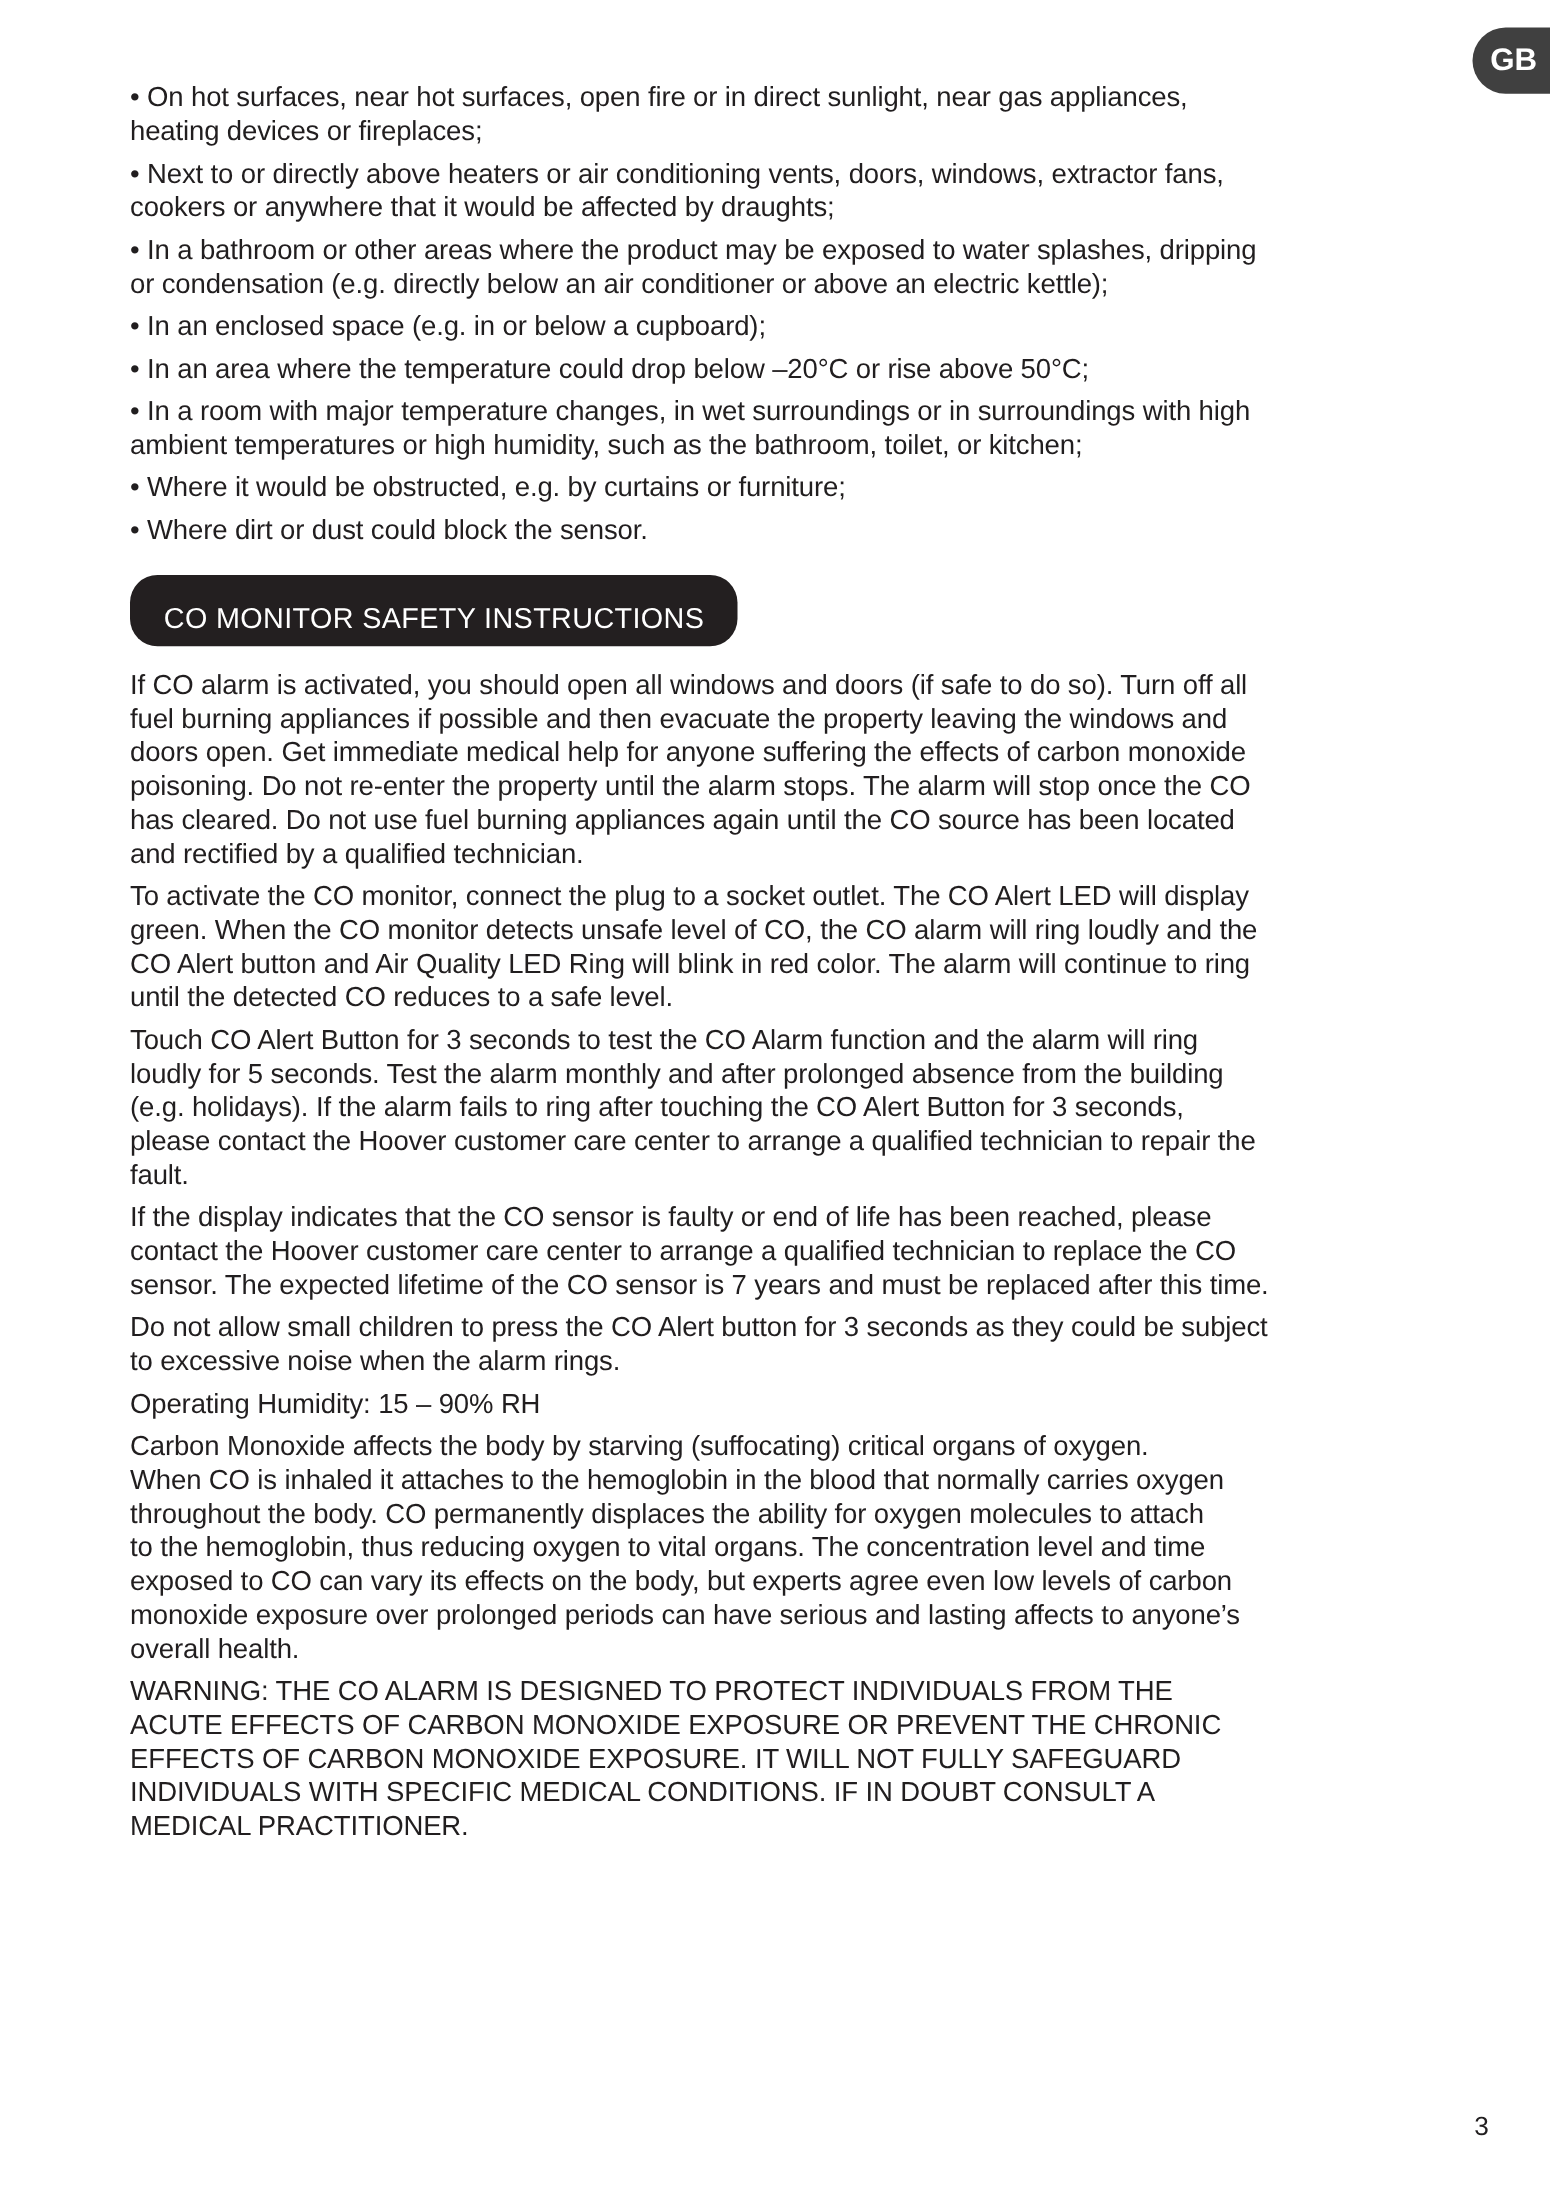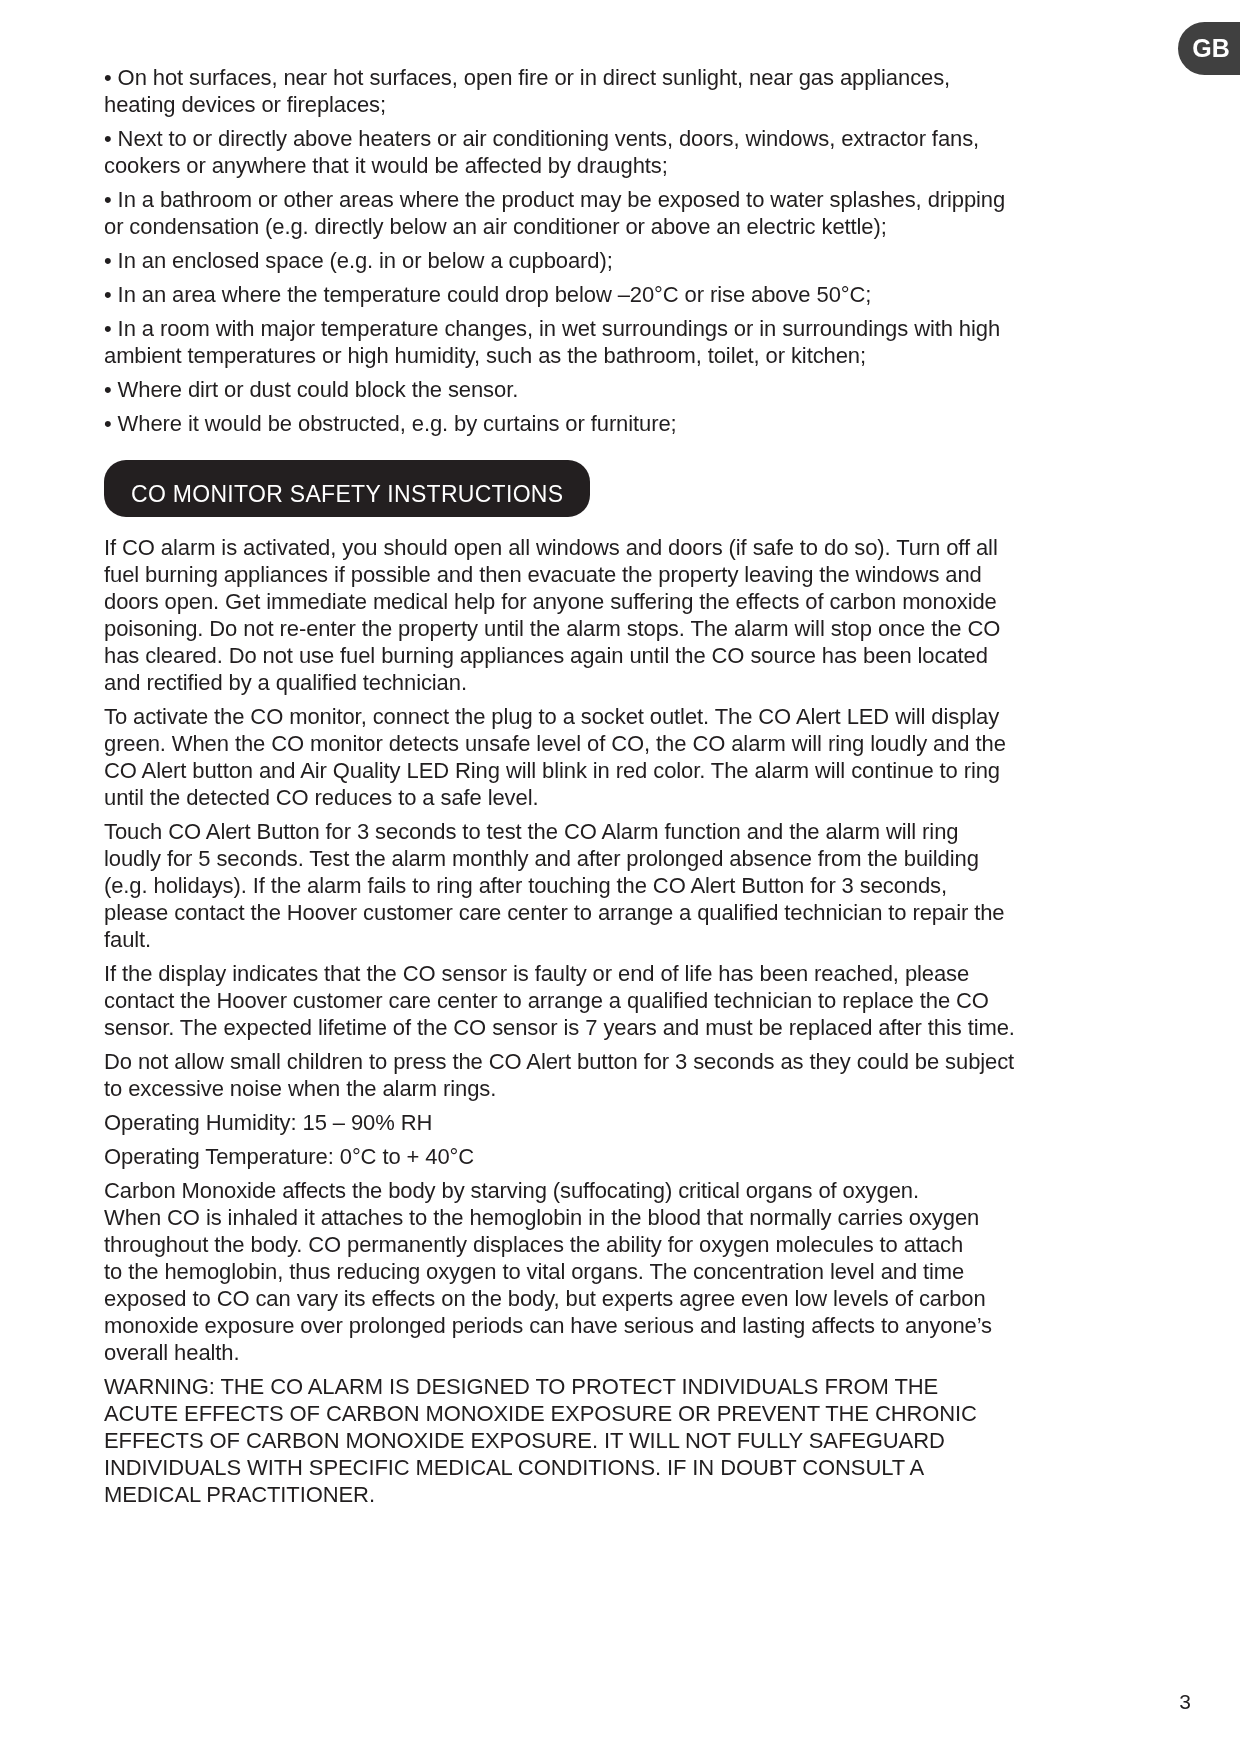--- a/index.html
+++ b/index.html
@@ -66,22 +66,22 @@
   <p class="para">• On hot surfaces, near hot surfaces, open fire or in direct sunlight, near gas appliances,
 heating devices or fireplaces;</p>
   <p class="para">• Next to or directly above heaters or air conditioning vents, doors, windows, extractor fans,
 cookers or anywhere that it would be affected by draughts;</p>
   <p class="para">• In a bathroom or other areas where the product may be exposed to water splashes, dripping
 or condensation (e.g. directly below an air conditioner or above an electric kettle);</p>
   <p class="para">• In an enclosed space (e.g. in or below a cupboard);</p>
   <p class="para">• In an area where the temperature could drop below –20°C or rise above 50°C;</p>
   <p class="para">• In a room with major temperature changes, in wet surroundings or in surroundings with high
 ambient temperatures or high humidity, such as the bathroom, toilet, or kitchen;</p>
+  <p class="para">• Where it would be obstructed, e.g. by curtains or furniture;</p>
   <p class="para">• Where dirt or dust could block the sensor.</p>
-  <p class="para">• Where it would be obstructed, e.g. by curtains or furniture;</p>
 
   <div>
     <span class="section-pill">CO MONITOR SAFETY INSTRUCTIONS</span>
   </div>
 
   <p class="para">If CO alarm is activated, you should open all windows and doors (if safe to do so). Turn off all
 fuel burning appliances if possible and then evacuate the property leaving the windows and
 doors open. Get immediate medical help for anyone suffering the effects of carbon monoxide
 poisoning. Do not re-enter the property until the alarm stops. The alarm will stop once the CO
 has cleared. Do not use fuel burning appliances again until the CO source has been located
@@ -96,21 +96,20 @@
 please contact the Hoover customer care center to arrange a qualified technician to repair the
 fault.</p>
   <p class="para">If the display indicates that the CO sensor is faulty or end of life has been reached, please
 contact the Hoover customer care center to arrange a qualified technician to replace the CO
 sensor. The expected lifetime of the CO sensor is 7 years and must be replaced after this time.</p>
   <p class="para">Do not allow small children to press the CO Alert button for 3 seconds as they could be subject
 to excessive noise when the alarm rings.</p>
 
   <p class="para"><span>Operating Humidity: </span><span class="bold">15 – 90% RH</span></p>
 
-  <p class="para">Operating Temperature: 0°C to + 40°C</p>
 
   <p class="para">Carbon Monoxide affects the body by starving (suffocating) critical organs of oxygen.
 When CO is inhaled it attaches to the hemoglobin in the blood that normally carries oxygen
 throughout the body. CO permanently displaces the ability for oxygen molecules to attach
 to the hemoglobin, thus reducing oxygen to vital organs. The concentration level and time
 exposed to CO can vary its effects on the body, but experts agree even low levels of carbon
 monoxide exposure over prolonged periods can have serious and lasting affects to anyone’s
 overall health.</p>
 
   <p class="para"><span class="bold">WARNING:</span><span> THE CO ALARM IS DESIGNED TO PROTECT INDIVIDUALS FROM THE

